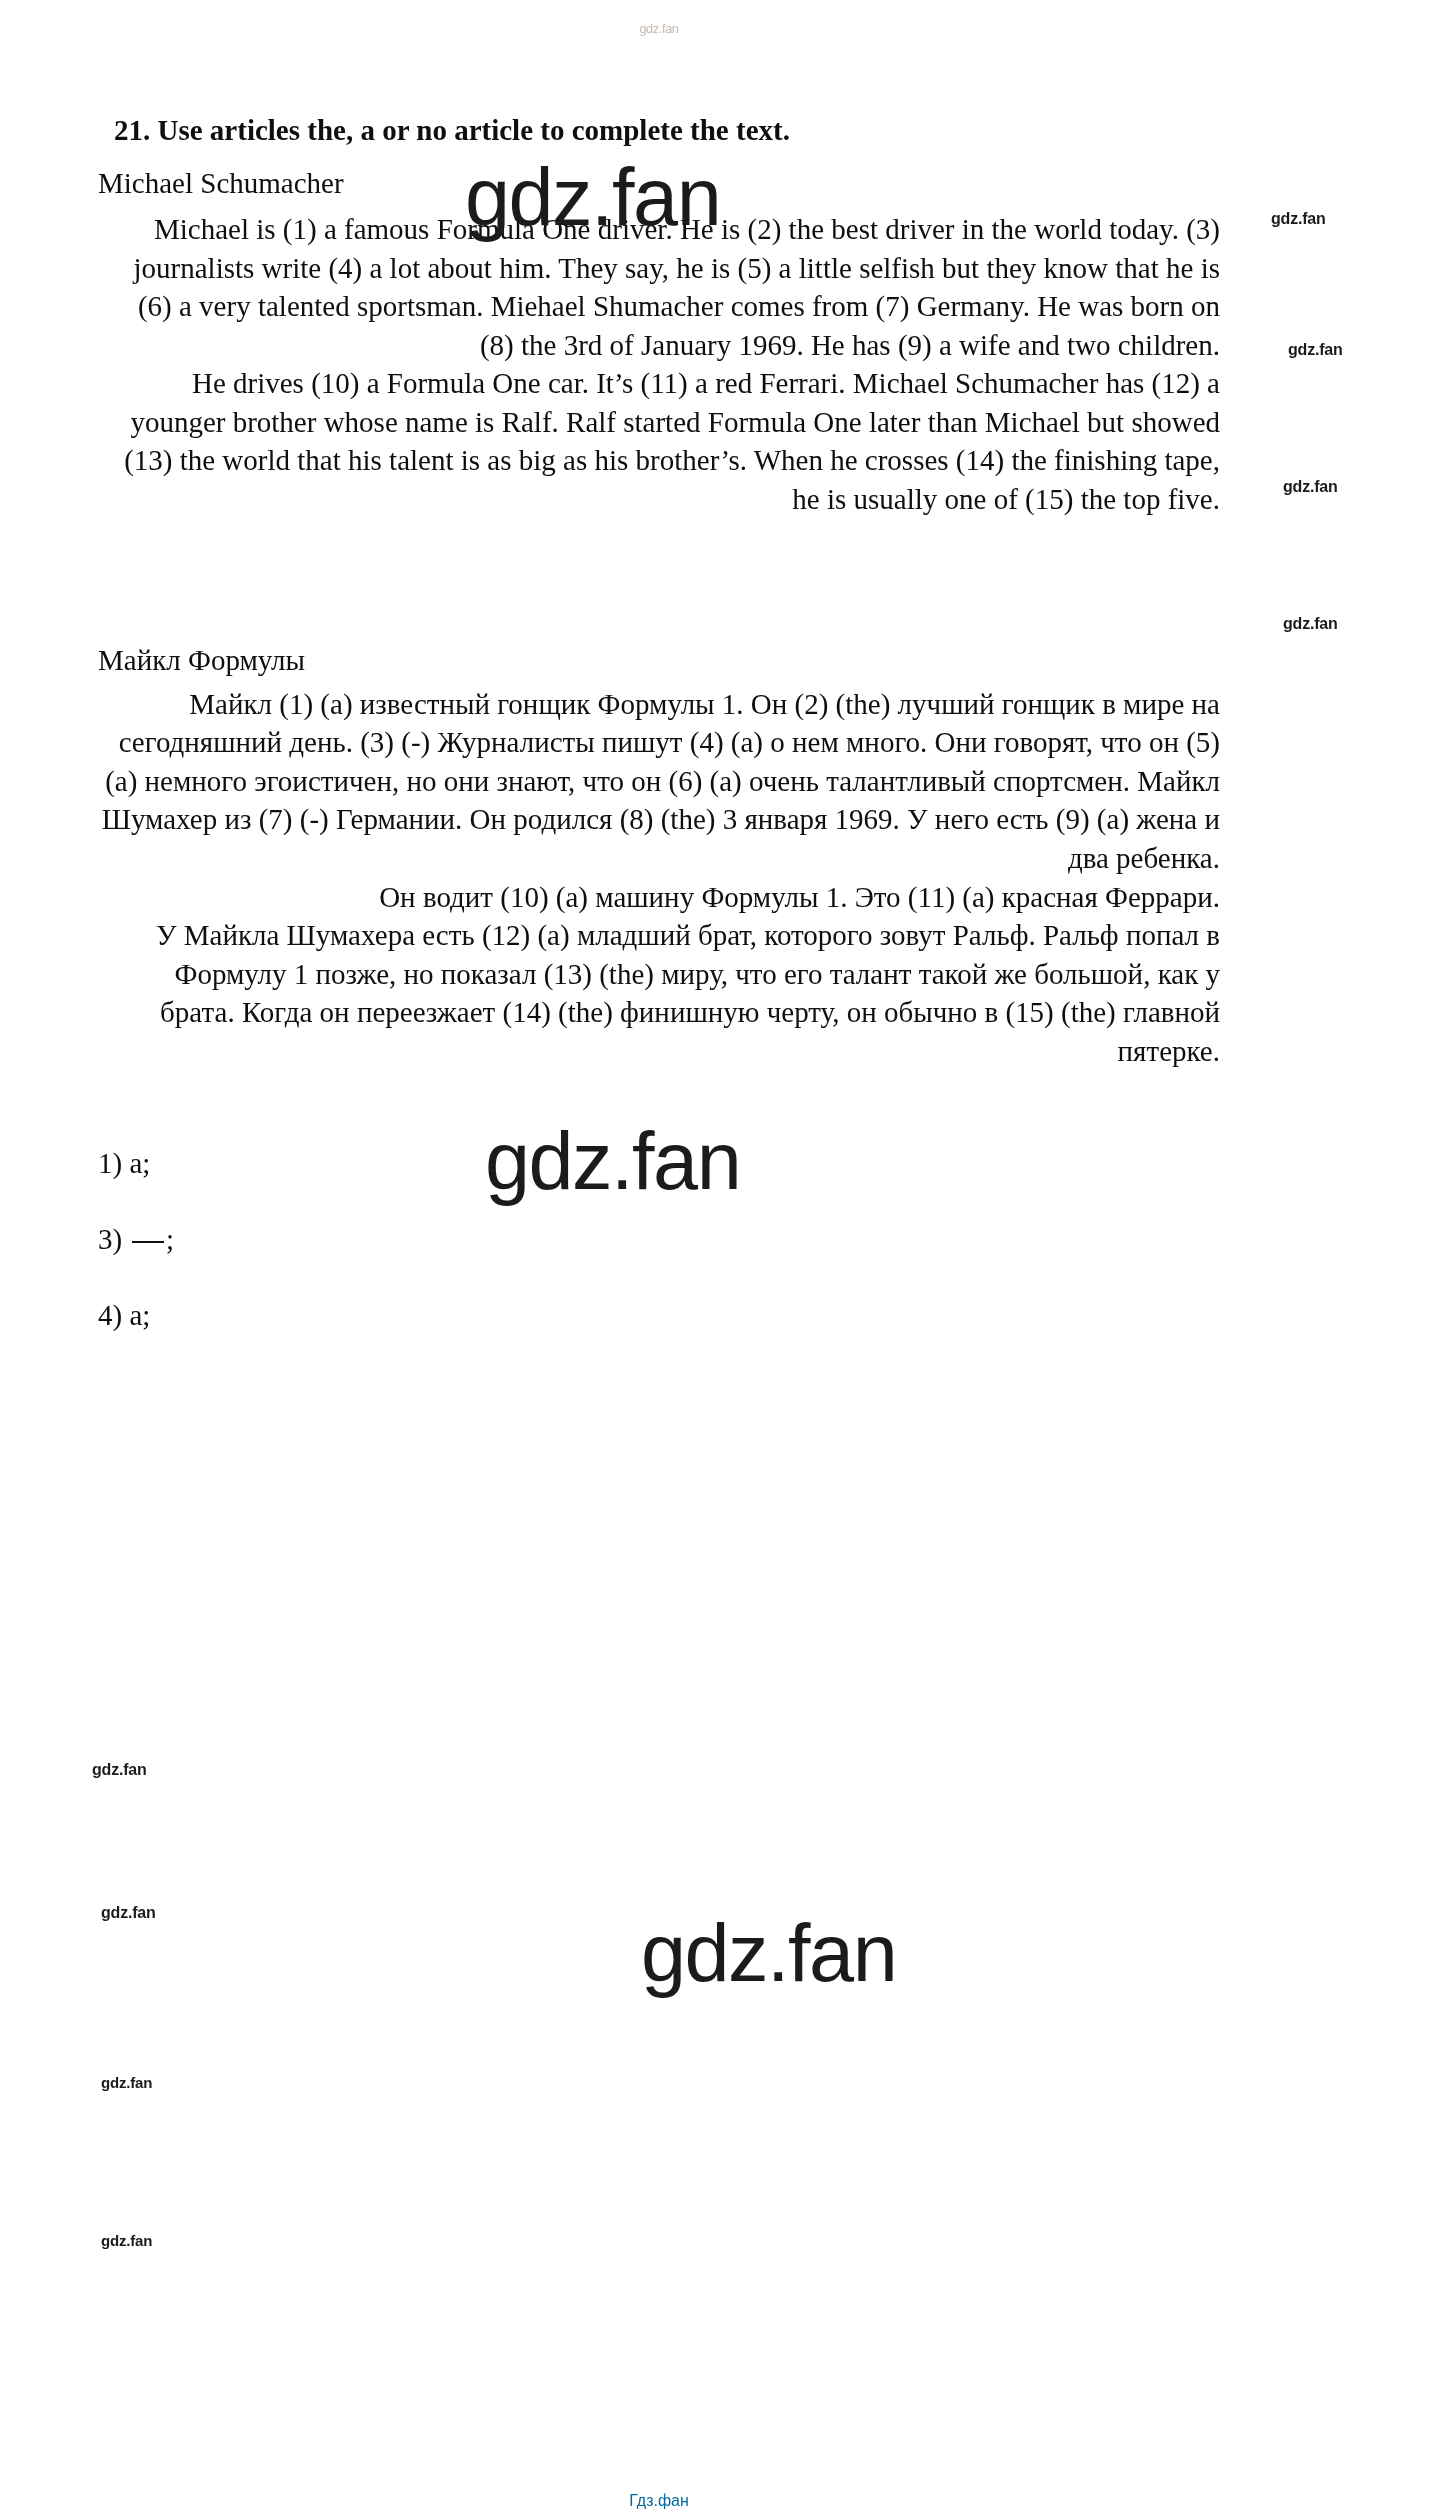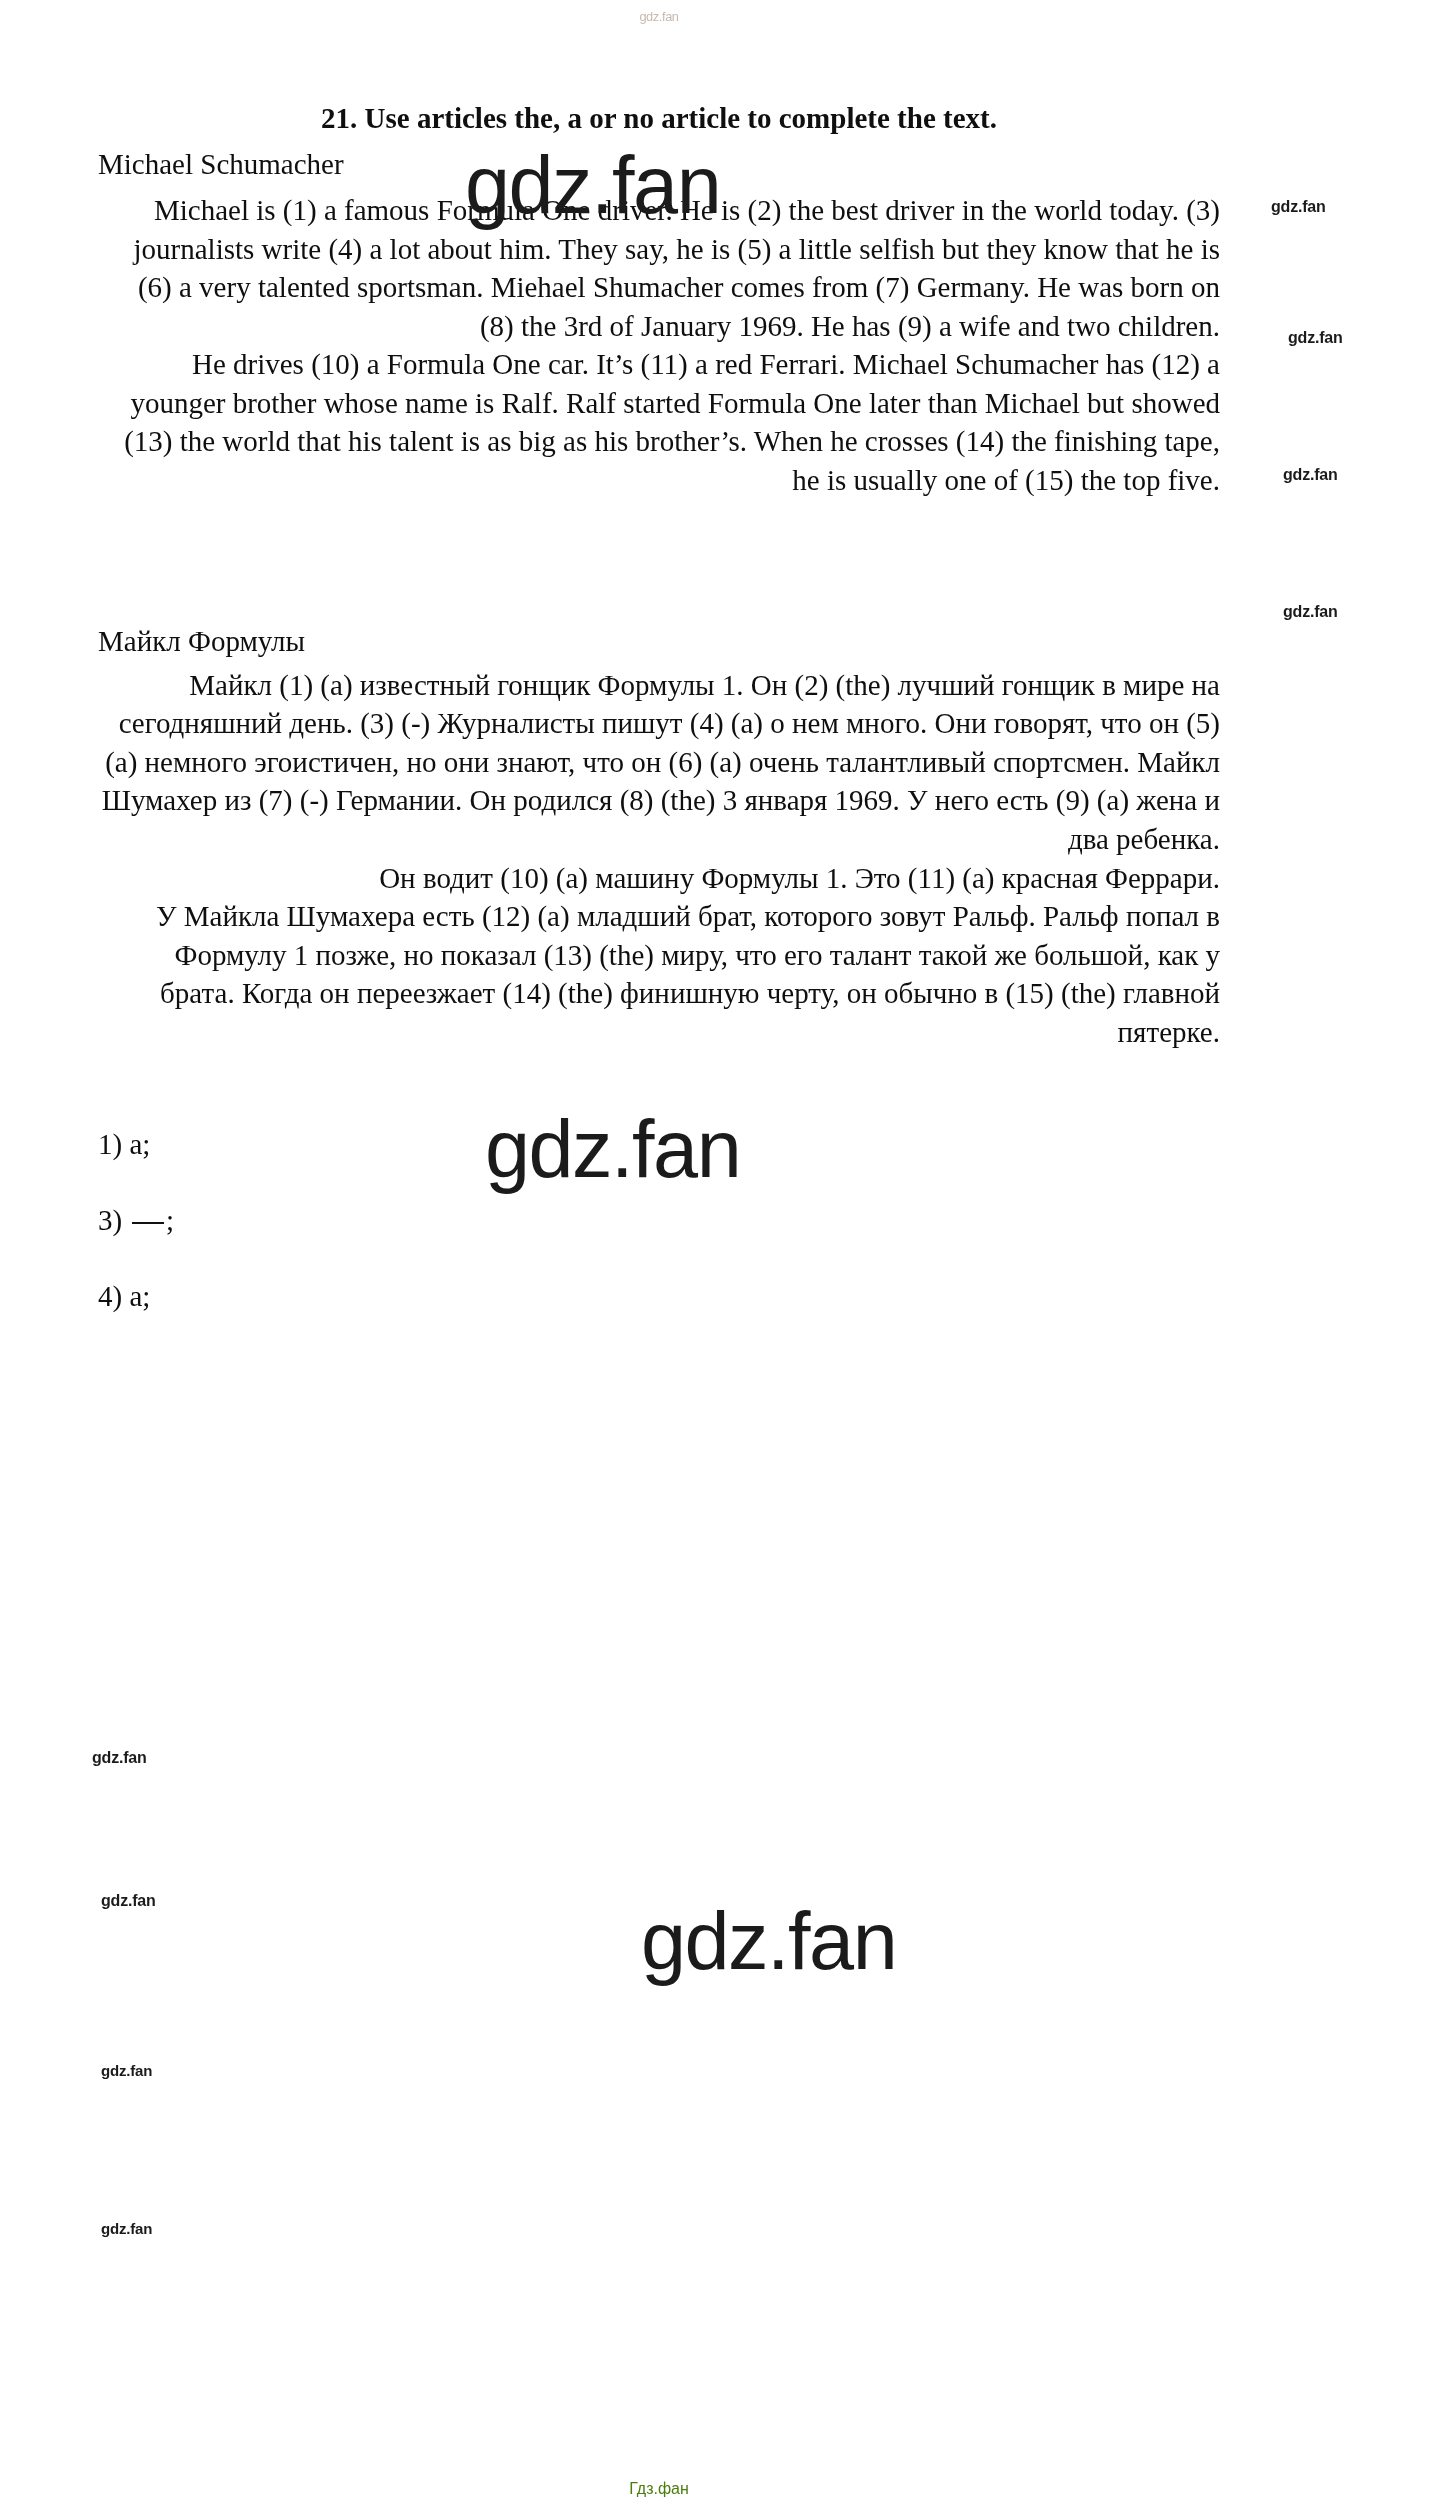--- a/index.html
+++ b/index.html
@@ -46,23 +46,22 @@
   }
   .top-wm .shadow {
     color: #c8b9b0;
   }
 
   
   .task-title {
     font-weight: bold;
     font-size: 29px;
     line-height: 1.25;
-    margin: 4px;
+    margin: 16px;
     padding-top: 96px;
-    text-align: center;
   }
   .task-title-ru {
     font-weight: bold;
     font-size: 29px;
     line-height: 1.38;
     margin: 0;
     padding-top: 0;
   }
 
   .subhead {
@@ -124,21 +123,21 @@
     letter-spacing: -0.2px;
   }
 
   .footer-wm {
     position: absolute;
     bottom: 18px;
     left: 50%;
     transform: translateX(-50%);
     font-family: "Liberation Sans", sans-serif;
     font-size: 16px;
-    color: #4d7c0f;
+    color: #0369a1;
     z-index: 3;
     white-space: nowrap;
   }
 </style>
 </head>
 <body>
 
 <div class="page">
 
   <div class="top-wm">

